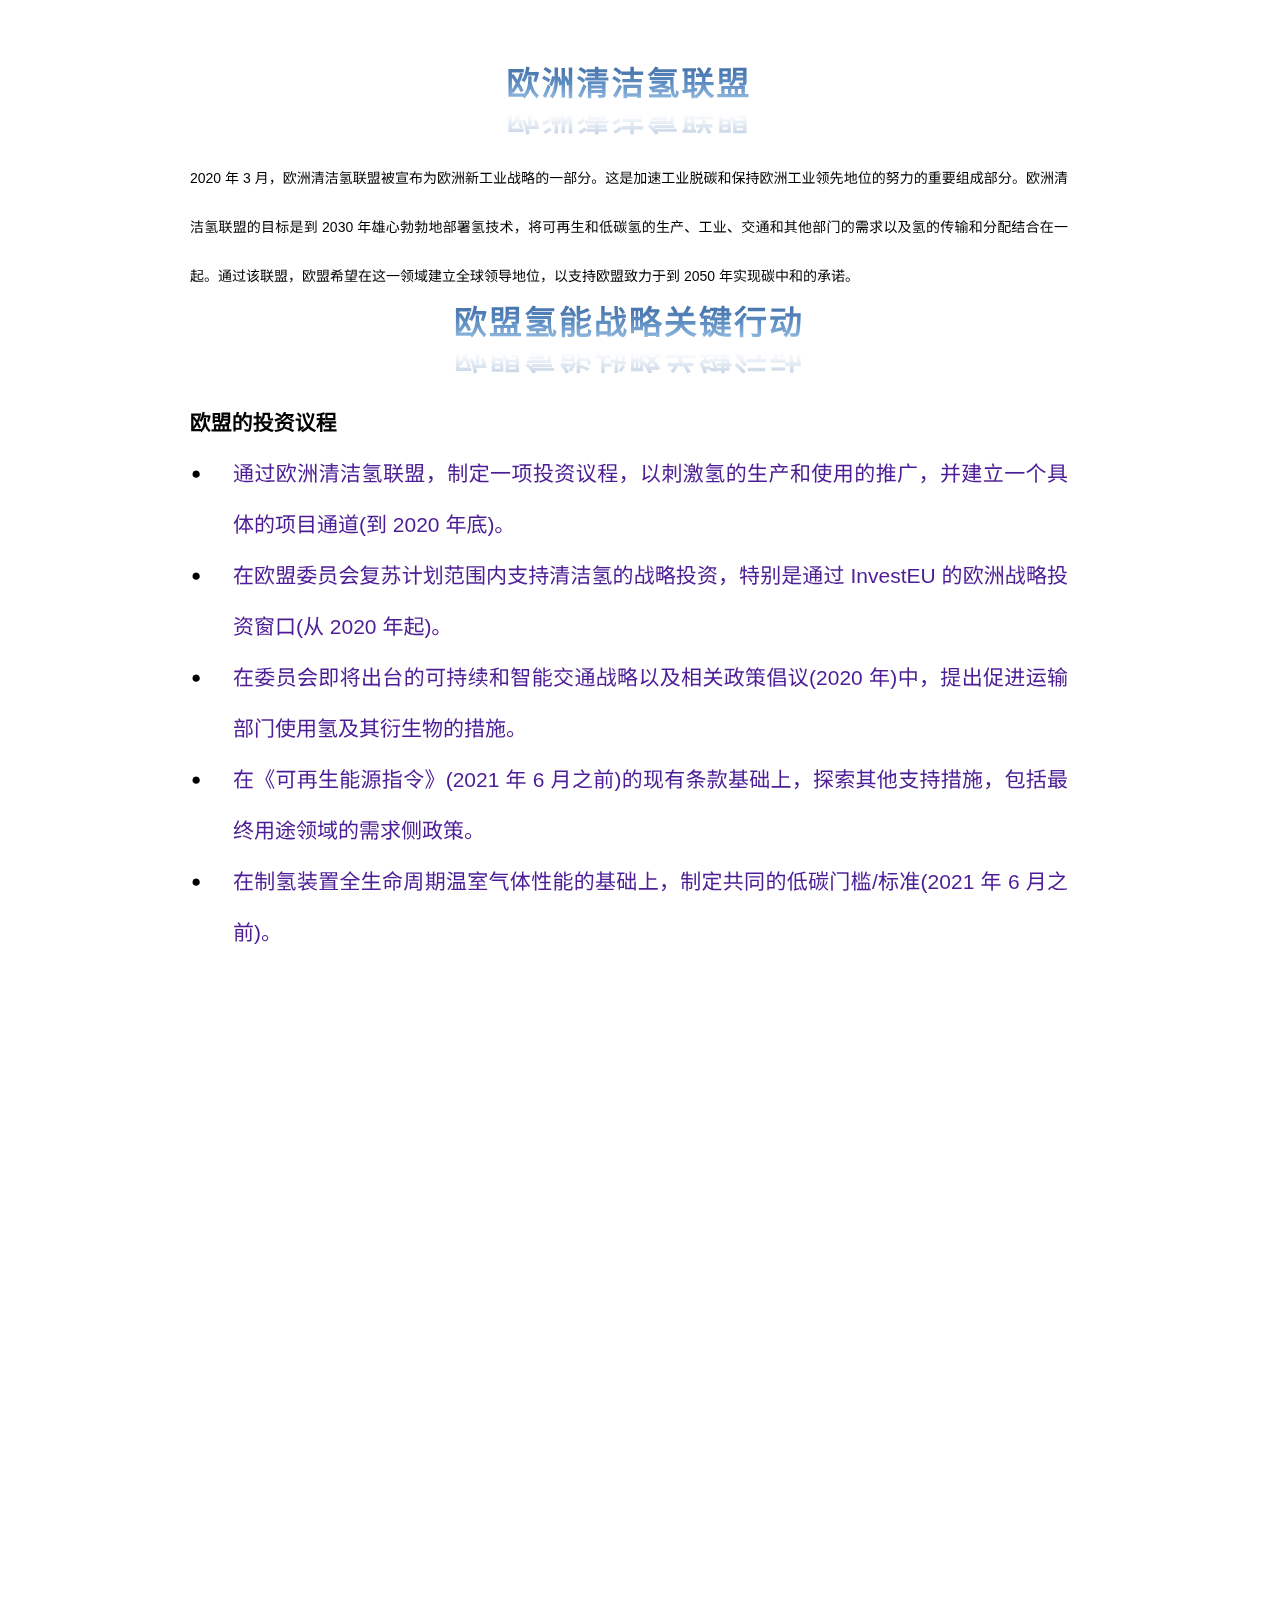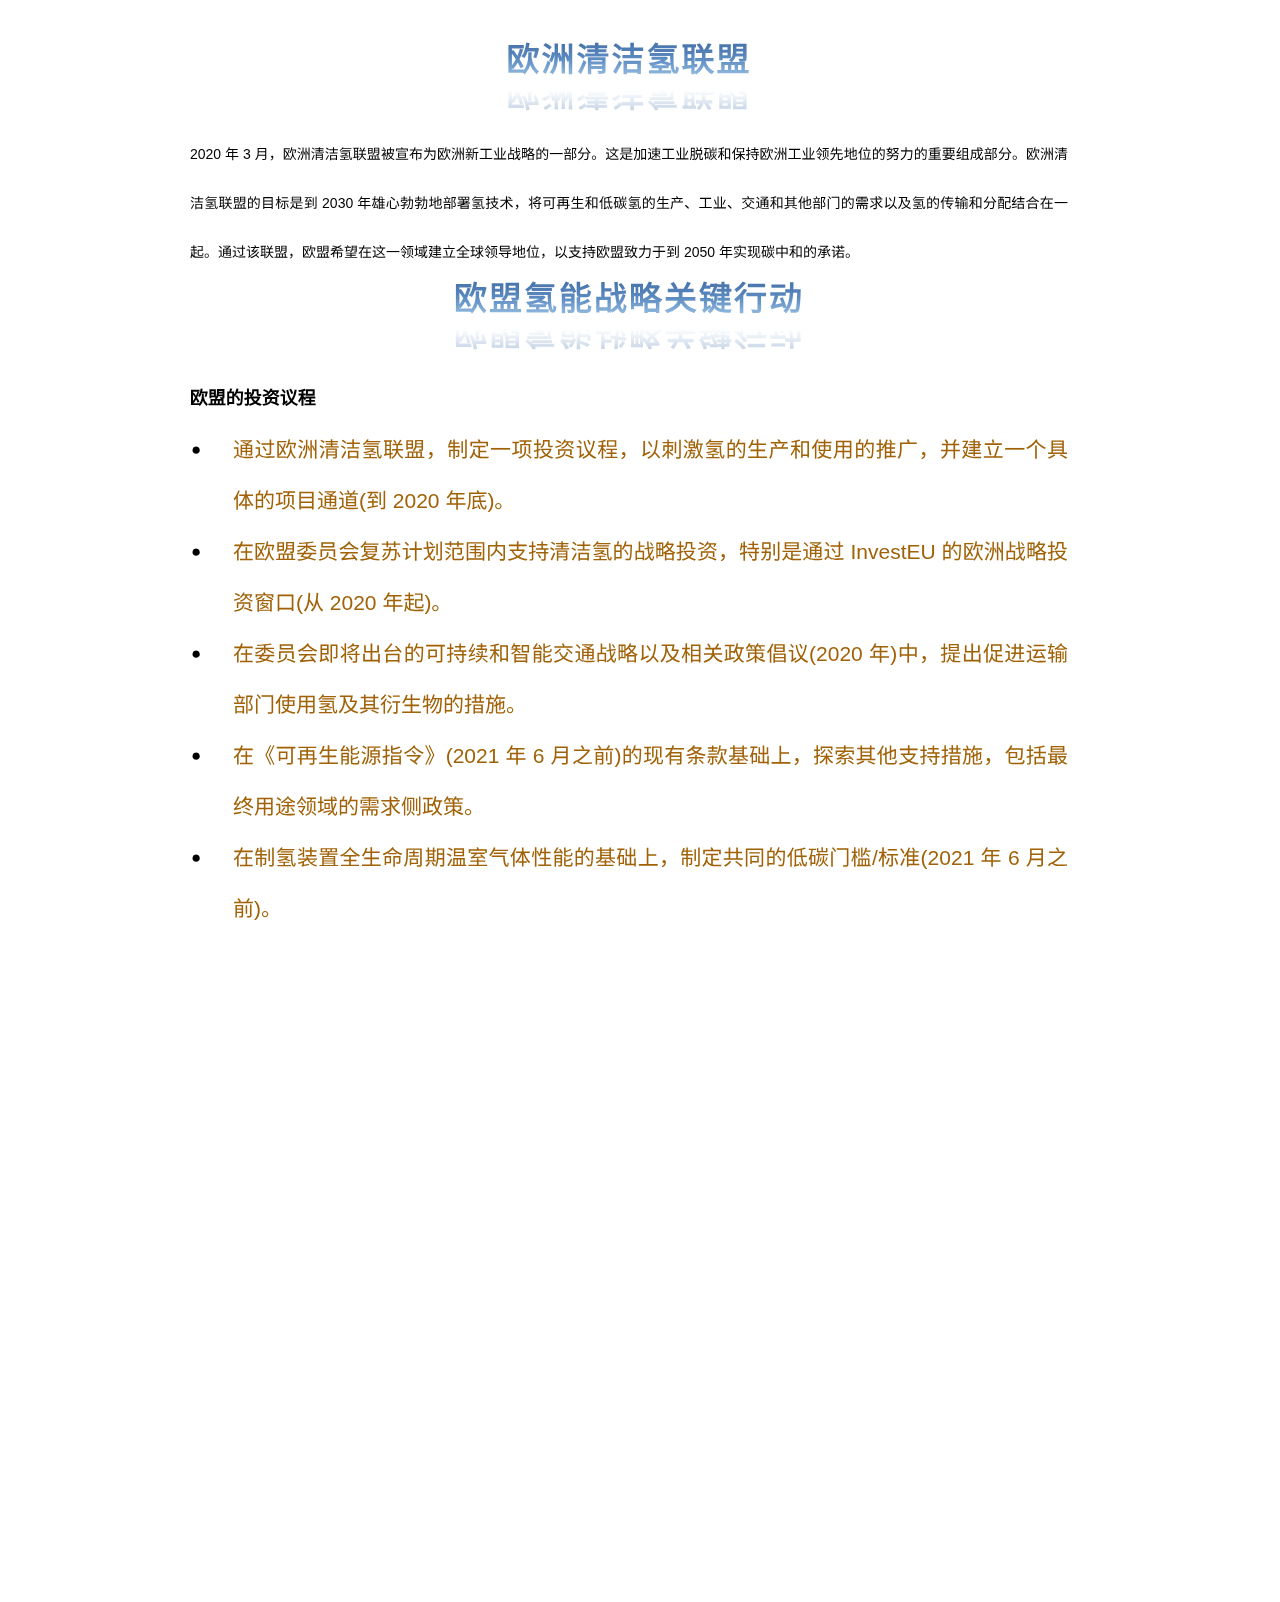--- a/index.html
+++ b/index.html
@@ -9,21 +9,21 @@
     background: #ffffff;
     font-family: "Liberation Sans", sans-serif;
   }
 
   .page {
     position: relative;
     width: 1280px;
     height: 1200px;
     background: #ffffff;
     color: #000000;
-    padding: 38px 212px 0 190px;
+    padding: 62px 212px 0 190px;
     overflow: hidden;
   }
 
   
   .doc-title {
     position: relative;
     height: 44px;
     line-height: 44px;
     text-align: center;
     font-size: 33px;
@@ -66,21 +66,21 @@
     text-justify: inter-ideograph;
     color: #000000;
   }
   #para-intro  { margin-top: 48px; }
   #para-bold   { margin-top: 50px; font-weight: 700; }
   #para-third  { margin-top: 45px; }
 
   
   .actions { margin-top: 52px; }
   .section-heading {
-    font-size: 18px;
+    font-size: 21px;
     line-height: 51px;
     font-weight: 700;
     color: #000000;
   }
   .bullet-item {
     display: flex;
     align-items: flex-start;
     font-size: 21px;
     line-height: 51px;
   }
@@ -88,21 +88,21 @@
     flex: 0 0 43px;
     font-size: 17px;
     line-height: 51px;
     padding-left: 1px;
     color: #000000;
   }
   .bullet-text {
     flex: 1 1 auto;
     text-align: justify;
     text-justify: inter-ideograph;
-    color: #a16207;
+    color: #4c1d95;
   }
 </style>
 </head>
 <body>
 
 <div class="page">
 
   <div class="doc-title" id="title1">
     <span class="title-main">欧洲清洁氢联盟</span>
     <span class="title-reflect" aria-hidden="true">欧洲清洁氢联盟</span>

